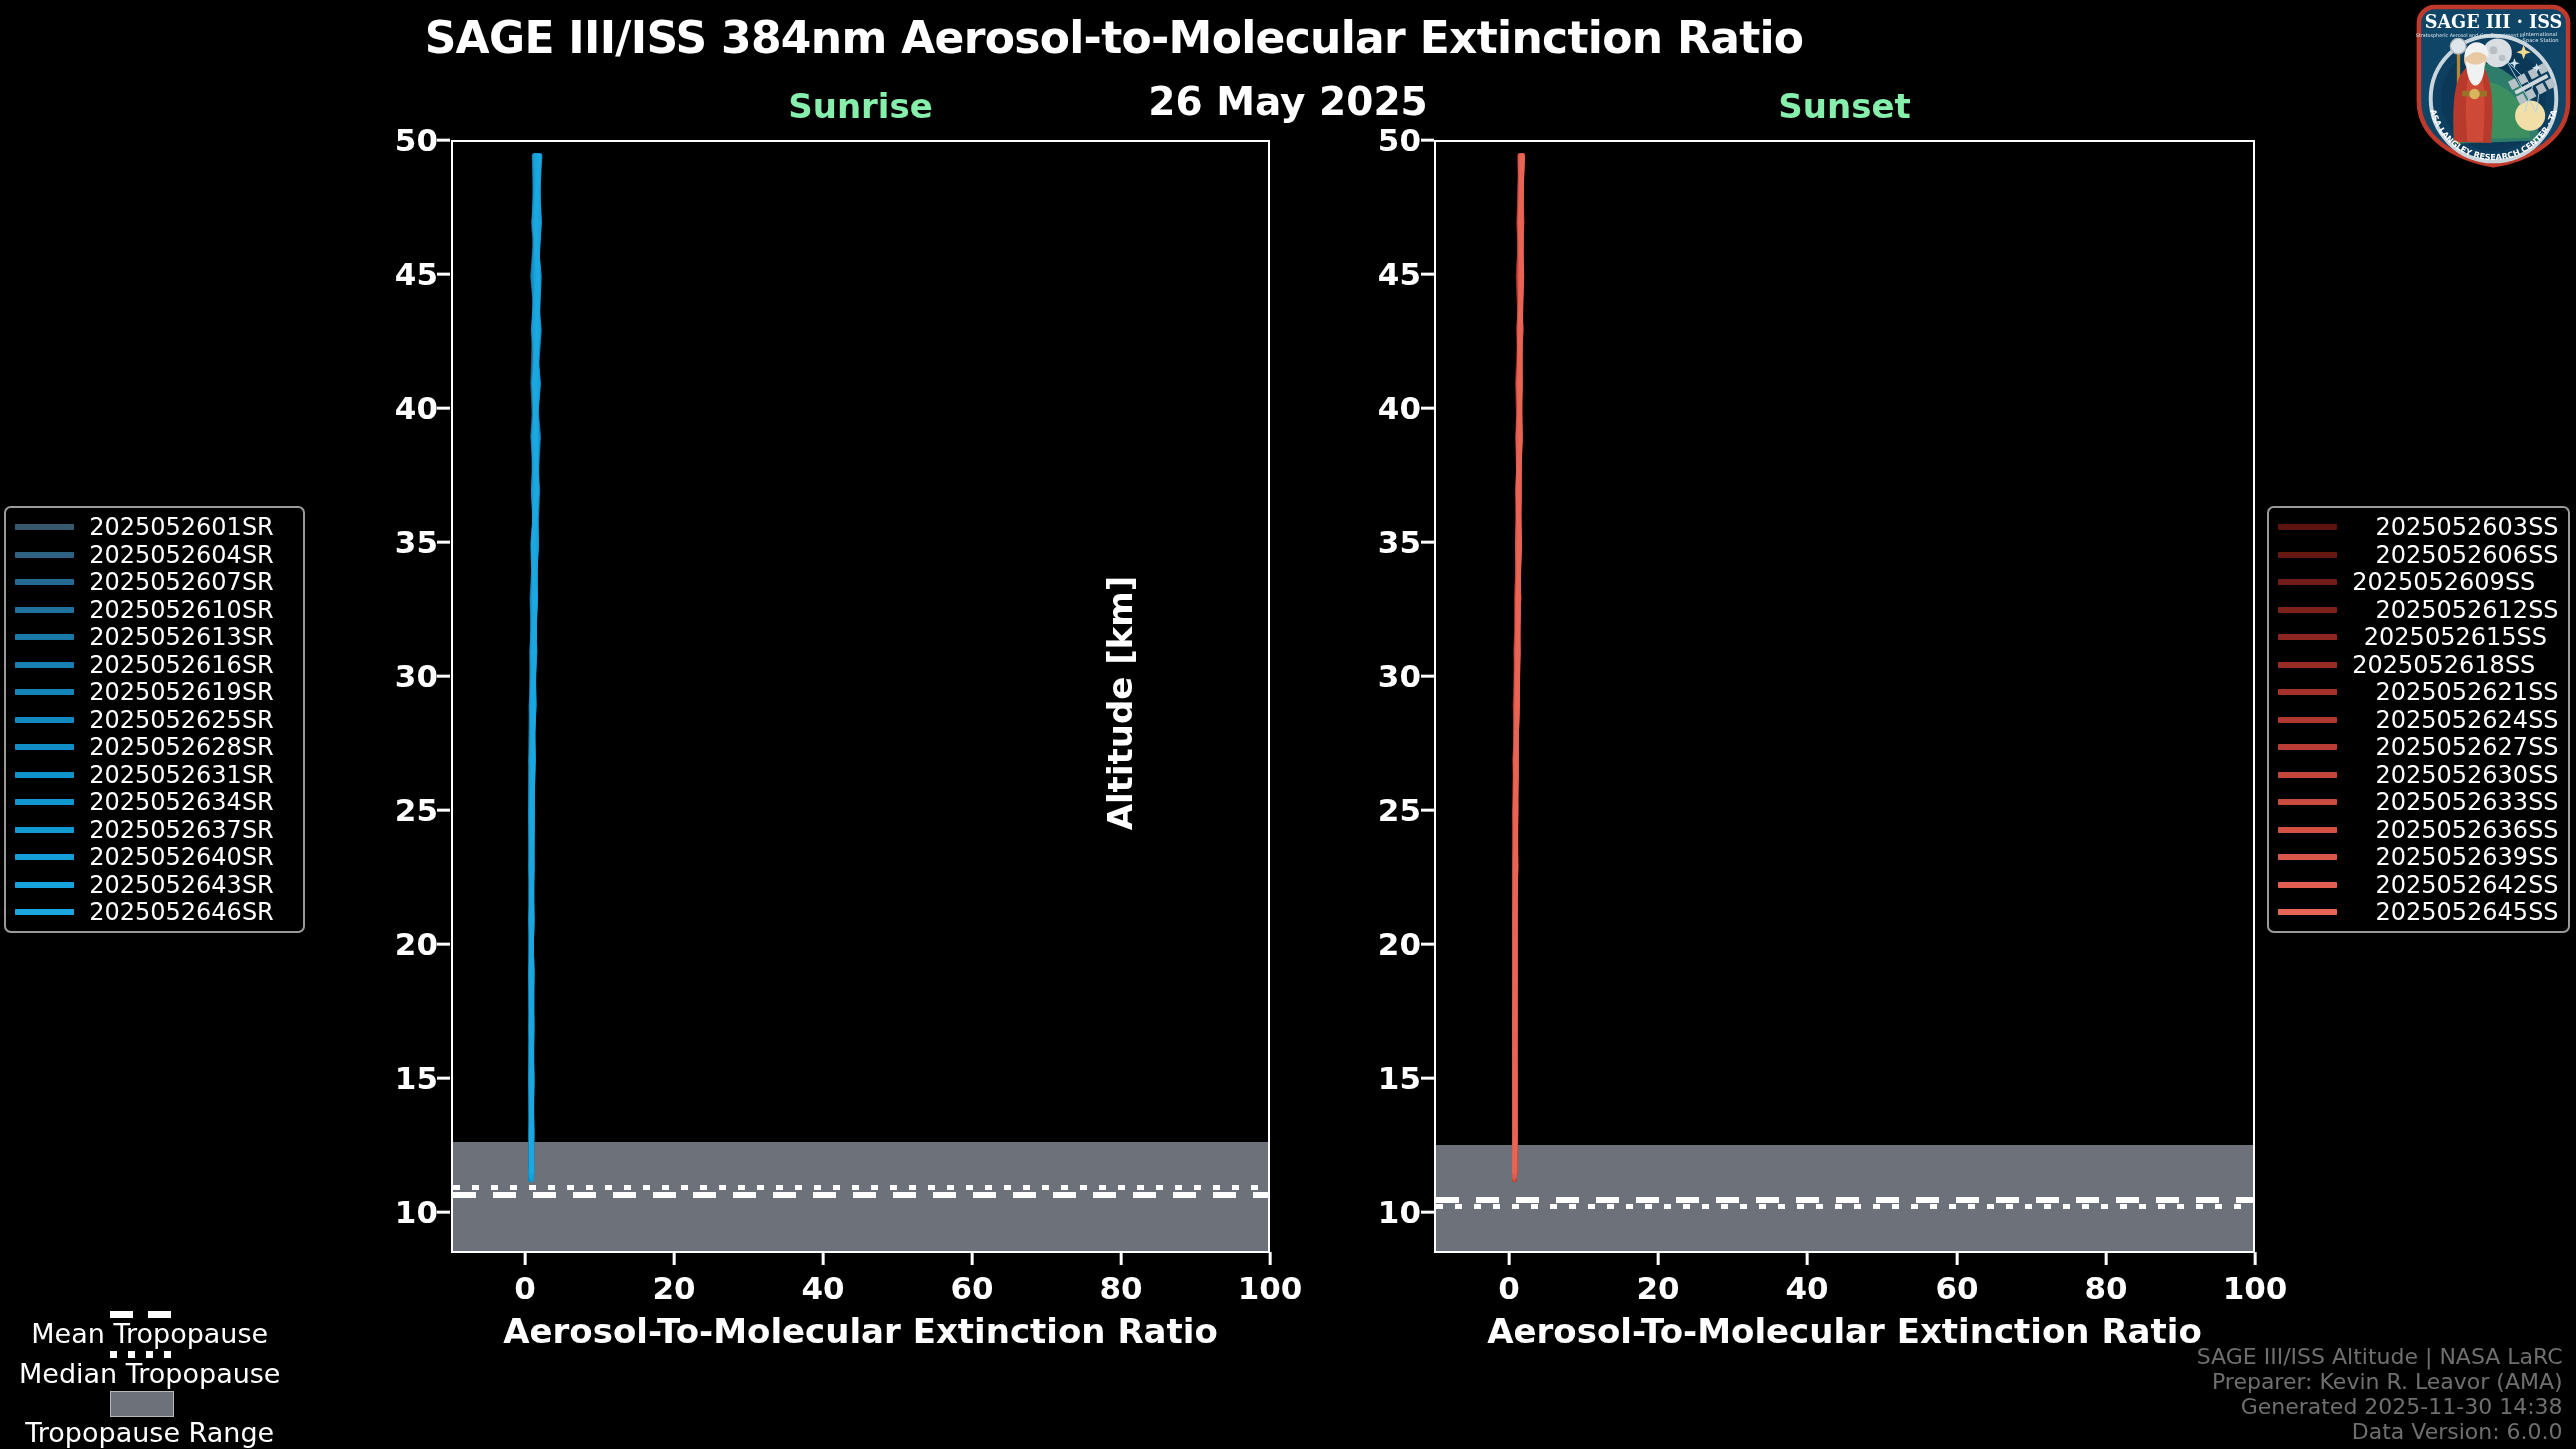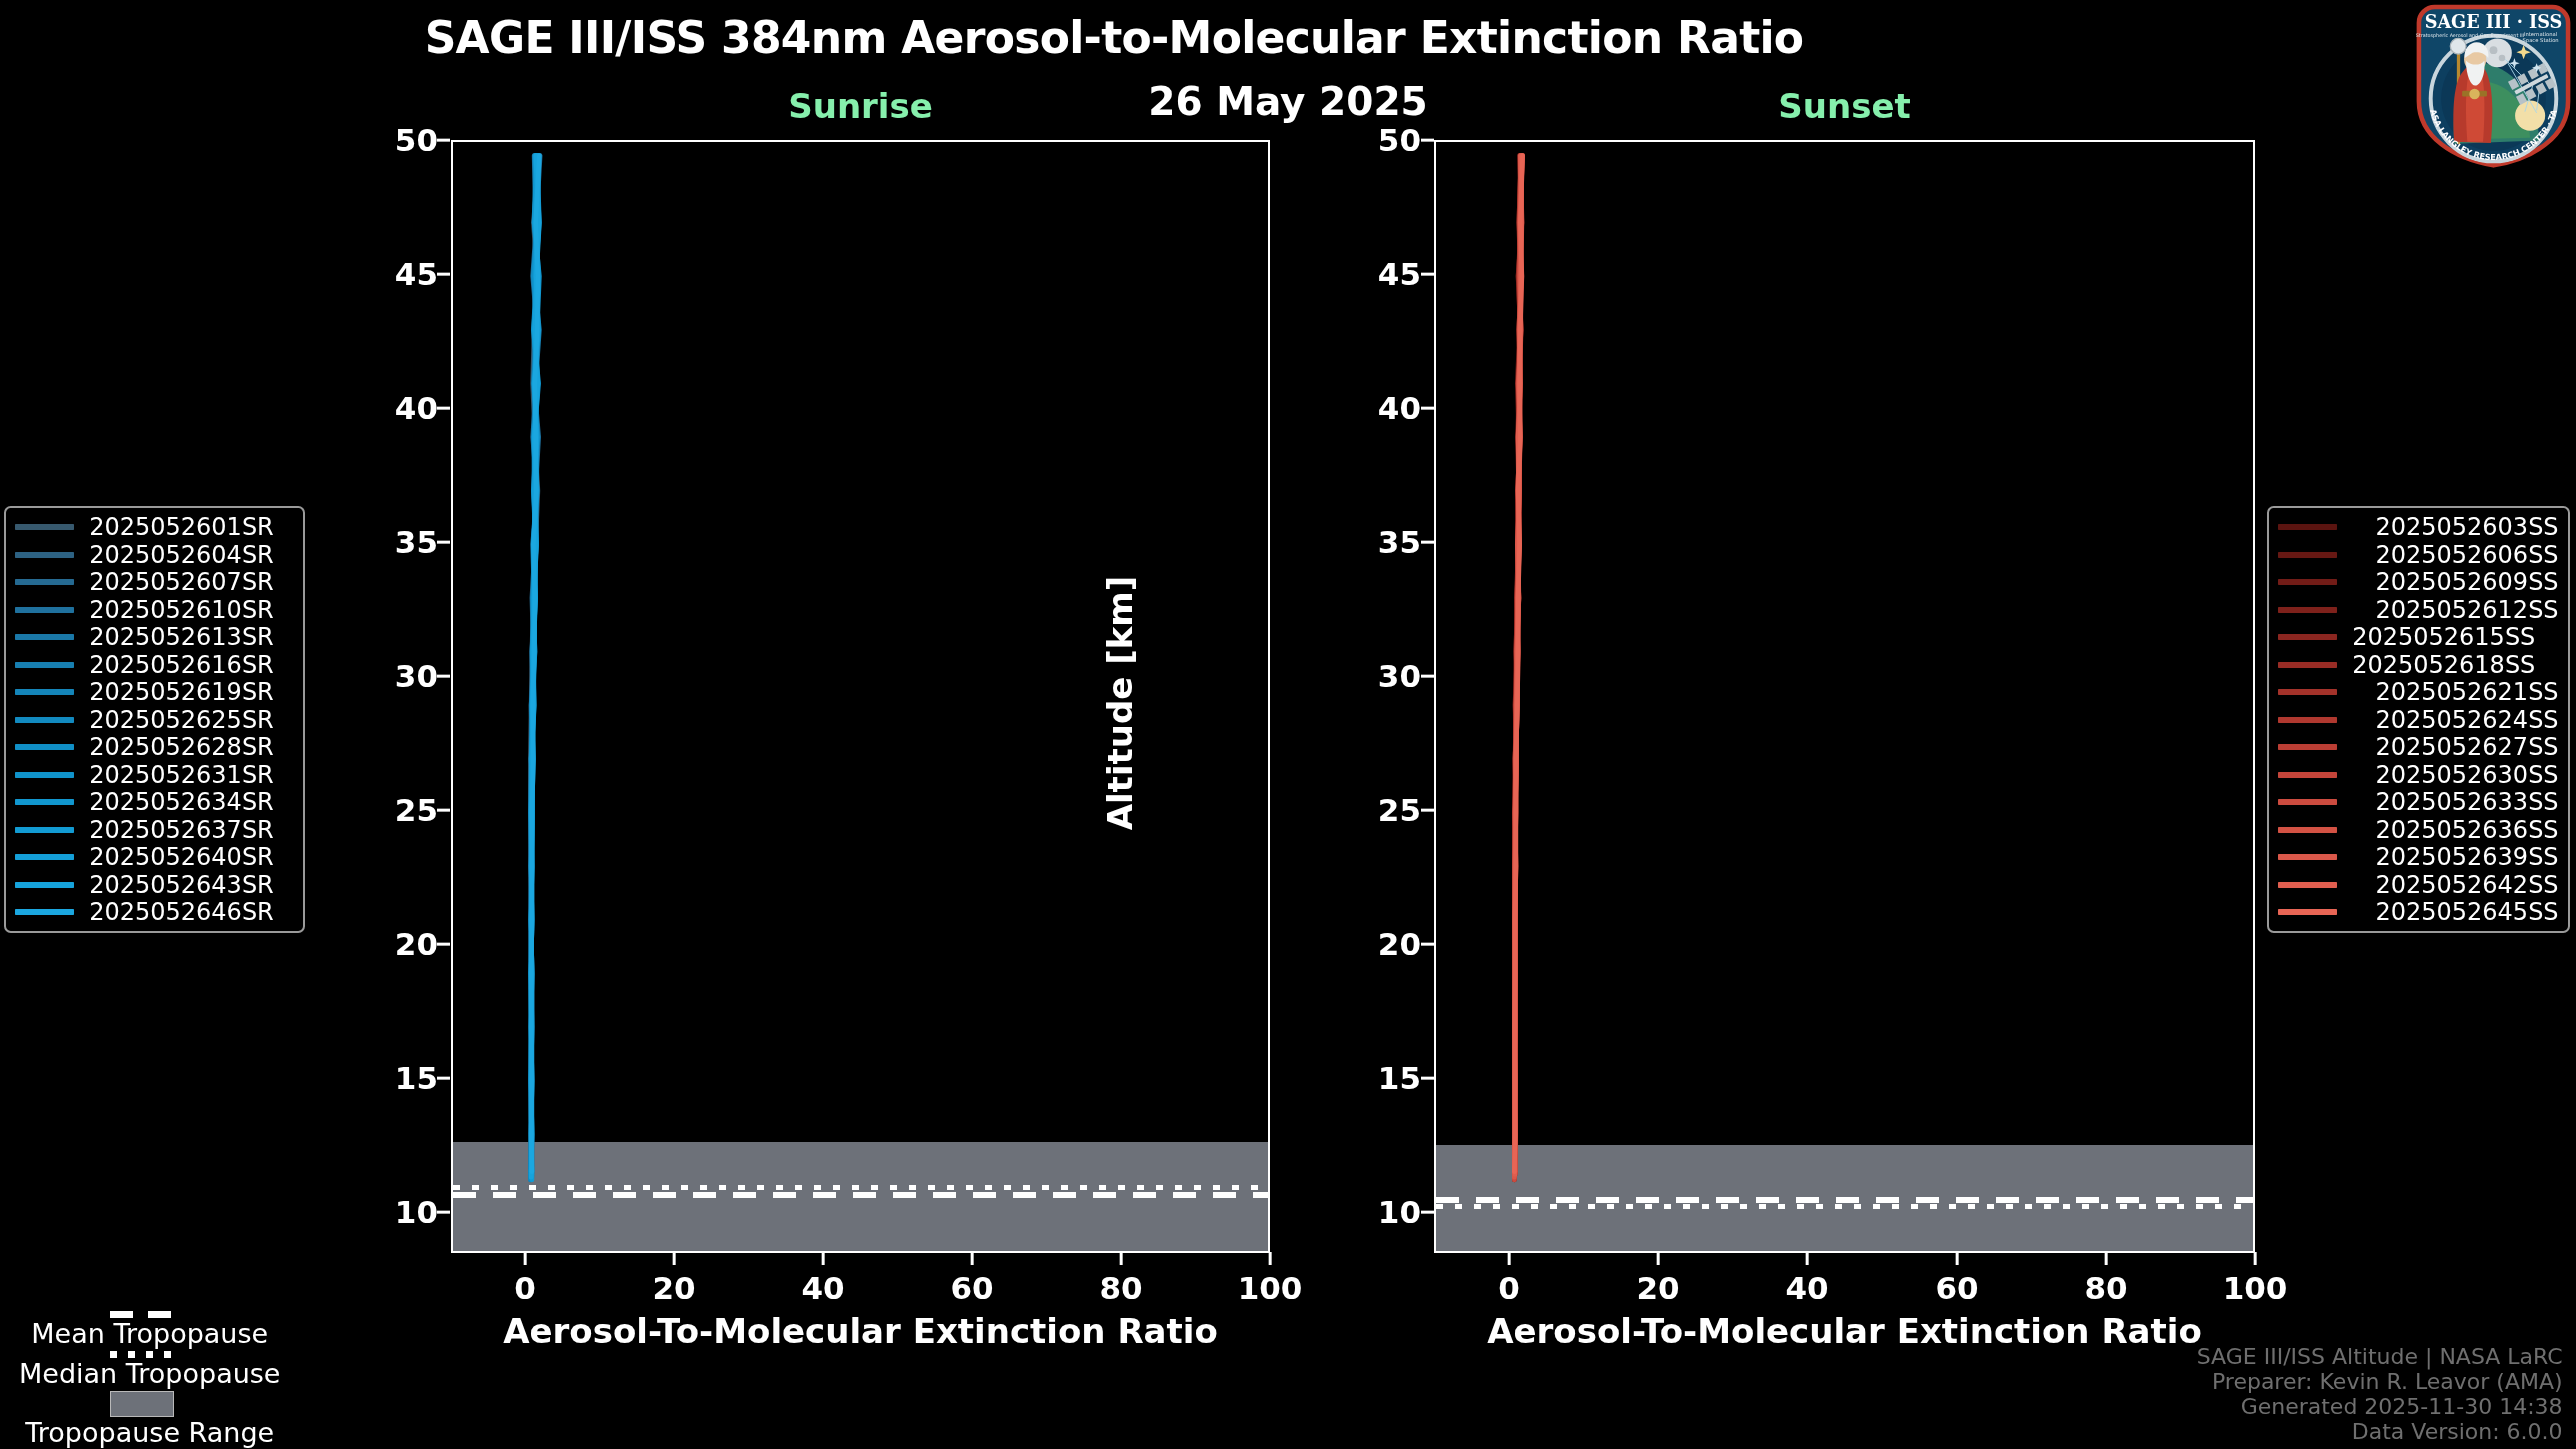--- a/index.html
+++ b/index.html
@@ -192,29 +192,29 @@
     <div class="legend-row">
       <div class="legend-swatch" style="background: rgb(91, 20, 16);"></div>
       <div class="legend-text" style="flex: 1 1 0%; text-align: right;">2025052603SS</div>
     </div>
     <div class="legend-row">
       <div class="legend-swatch" style="background: rgb(102, 24, 19);"></div>
       <div class="legend-text" style="flex: 1 1 0%; text-align: right;">2025052606SS</div>
     </div>
     <div class="legend-row">
       <div class="legend-swatch" style="background: rgb(114, 28, 23);"></div>
-      <div class="legend-text" style="flex: 1 1 0%; text-align: right;">2025052609SS</div>
+      <div class="legend-text" style="flex: 1 1 0%; text-align: left;">2025052609SS</div>
     </div>
     <div class="legend-row">
       <div class="legend-swatch" style="background: rgb(126, 33, 27);"></div>
       <div class="legend-text" style="flex: 1 1 0%; text-align: right;">2025052612SS</div>
     </div>
     <div class="legend-row">
       <div class="legend-swatch" style="background: rgb(139, 38, 32);"></div>
-      <div class="legend-text" style="flex: 1 1 0%; text-align: left;">2025052615SS</div>
+      <div class="legend-text" style="flex: 1 1 0%; text-align: center;">2025052615SS</div>
     </div>
     <div class="legend-row">
       <div class="legend-swatch" style="background: rgb(152, 44, 37);"></div>
       <div class="legend-text" style="flex: 1 1 0%; text-align: left;">2025052618SS</div>
     </div>
     <div class="legend-row">
       <div class="legend-swatch" style="background: rgb(164, 50, 42);"></div>
       <div class="legend-text" style="flex: 1 1 0%; text-align: right;">2025052621SS</div>
     </div>
     <div class="legend-row">

